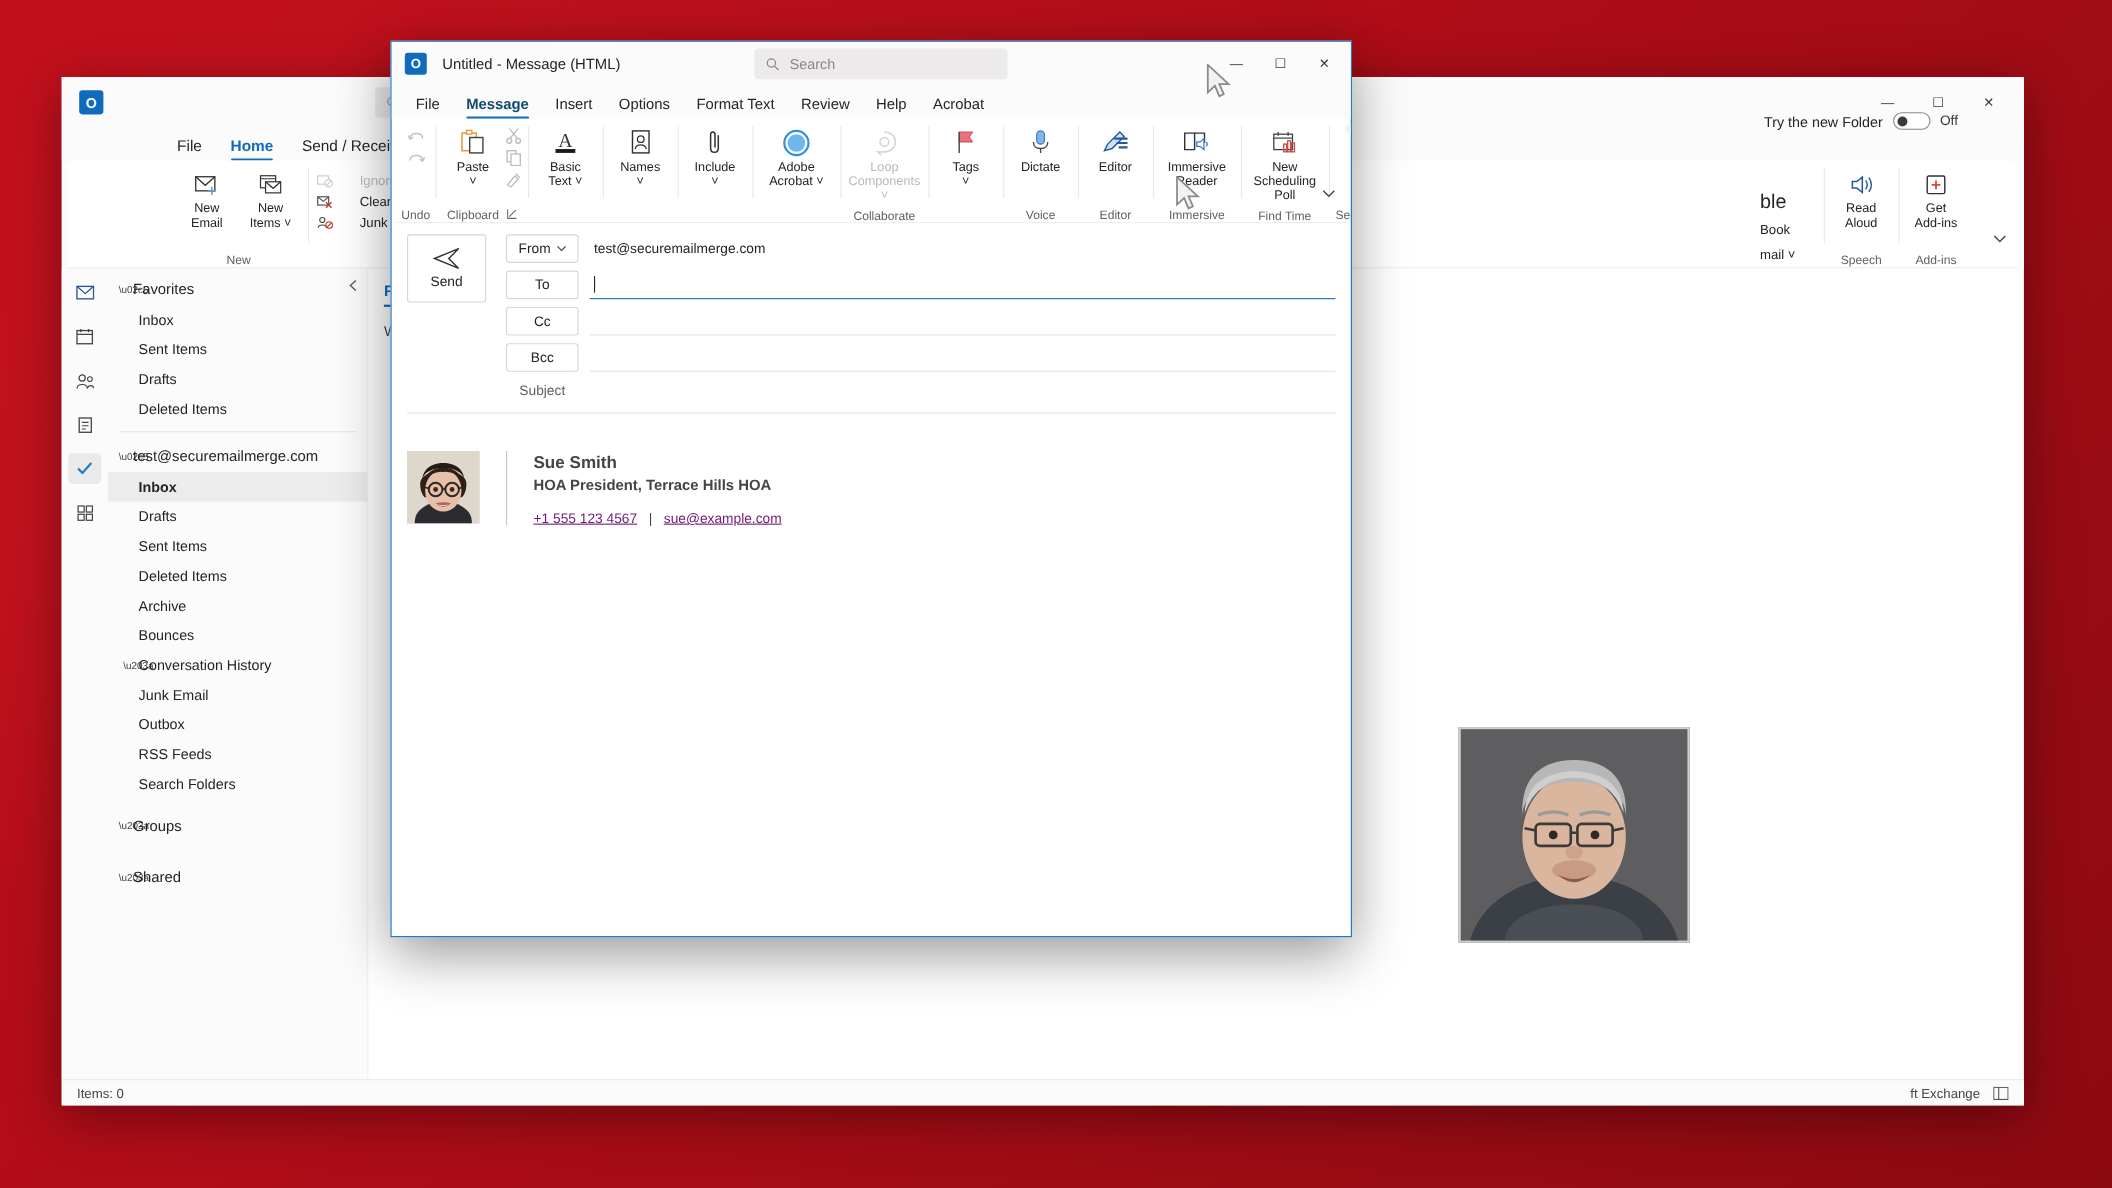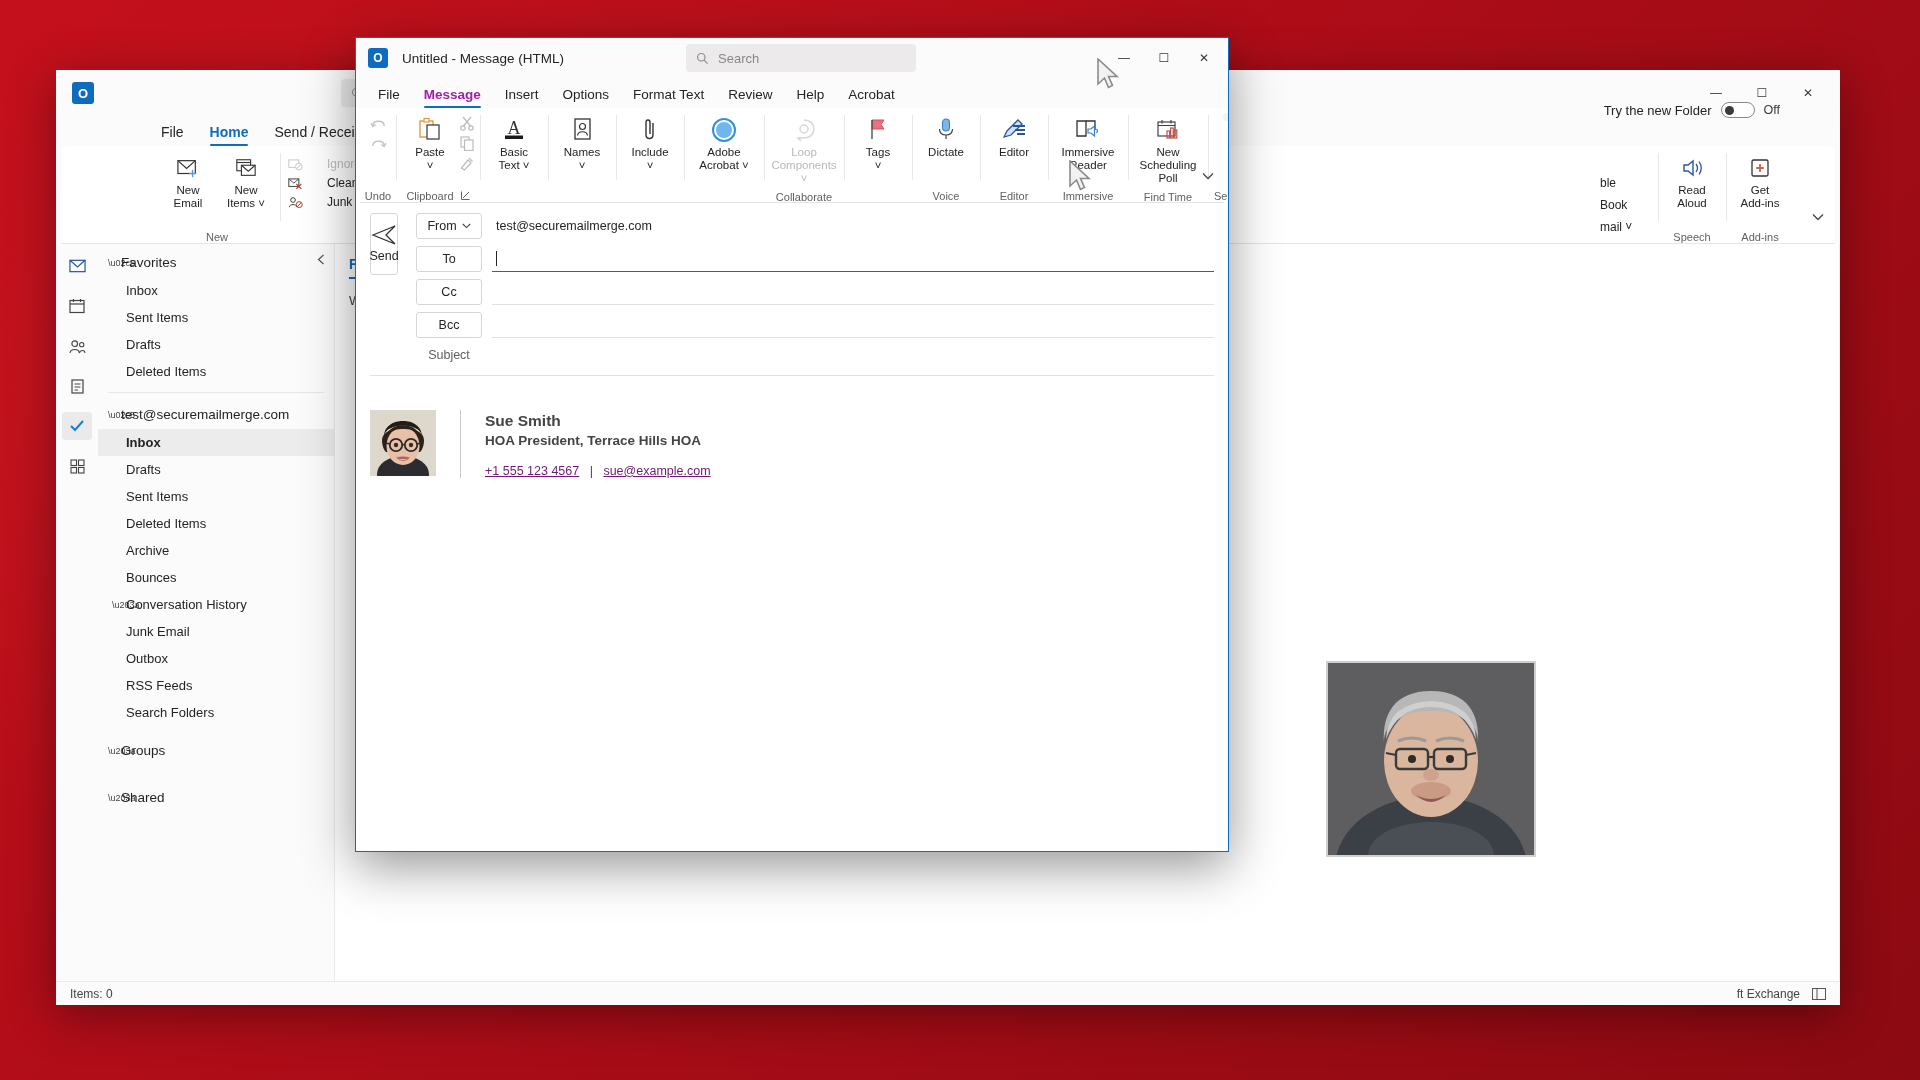--- a/index.html
+++ b/index.html
@@ -207,35 +207,35 @@
   .cp-winctrl { position: absolute; right: 4px; top: 0; height: 40px; display: flex; }
   .cp-winctrl div {
     width: 40px; height: 40px; display: flex; align-items: center;
     justify-content: center; color: #3b3a39; font-size: 12px;
   }
   .cp-tabs {
     display: flex; padding-left: 10px; height: 30px; align-items: flex-end;
     background: #fbfbfb; font-size: 13.5px; flex: none;
   }
   .cp-tab { padding: 2px 12px 6px; color: #242424; position: relative; }
-  .cp-tab.active { color: #a21caf; font-weight: 600; }
+  .cp-tab.active { color: #0c4a6e; font-weight: 600; }
   .cp-tab.active::after {
     content: ""; position: absolute; left: 12px; right: 12px; bottom: 0;
     height: 2.5px; background: #0f6cbd; border-radius: 2px;
   }
   .cp-ribbon {
     height: 95px; background: #fff; flex: none;
     display: flex; position: relative; border-bottom: 1px solid #e3e3e3;
     border-radius: 6px 6px 0 0; margin: 0 4px;
   }
 
   .cp-fields { padding: 10px 14px 0 14px; flex: none; }
   .fld-row { display: flex; align-items: stretch; margin-bottom: 5px; }
   .send-btn {
-    width: 28px; height: 62px; border: 1px solid #d6d6d6; border-radius: 3px;
+    width: 72px; height: 62px; border: 1px solid #d6d6d6; border-radius: 3px;
     display: flex; flex-direction: column; align-items: center;
     justify-content: center; gap: 4px; margin-right: 18px; flex: none;
     font-size: 12.5px; color: #242424; background: #fff;
   }
   .hdr-btn {
     width: 66px; height: 26px; border: 1px solid #d6d6d6; border-radius: 3px;
     display: flex; align-items: center; justify-content: center;
     font-size: 12.5px; color: #242424; background: #fff; gap: 5px; flex: none;
   }
   .hdr-val {
@@ -426,21 +426,21 @@
             <span>Archive</span>
           </div>
         </div>
       </div>
       <div class="rb-grouplabel">Delete</div>
     </div>
 
     <div style="flex:1"></div>
 
     <div class="rb-group" style="width:64px;align-items:flex-start;justify-content:center;">
-      <div style="font-size:12px;color:#242424;padding-top:16px;">ble</div>
+      <div style="font-size:18px;color:#242424;padding-top:16px;">ble</div>
       <div style="font-size:12px;color:#242424;padding-top:8px;">Book</div>
       <div style="font-size:12px;color:#242424;padding-top:8px;">mail ˅</div>
     </div>
 
     <div class="rb-group">
       <div class="rb-items">
         <div class="rb-btn">
           <div class="rb-ico">
             <svg width="26" height="24" viewBox="0 0 26 24">
                 <path d="M5 9 L9 9 L14 5 L14 19 L9 15 L5 15 Z" fill="none" stroke="#2b579a" stroke-width="1.4"></path>

